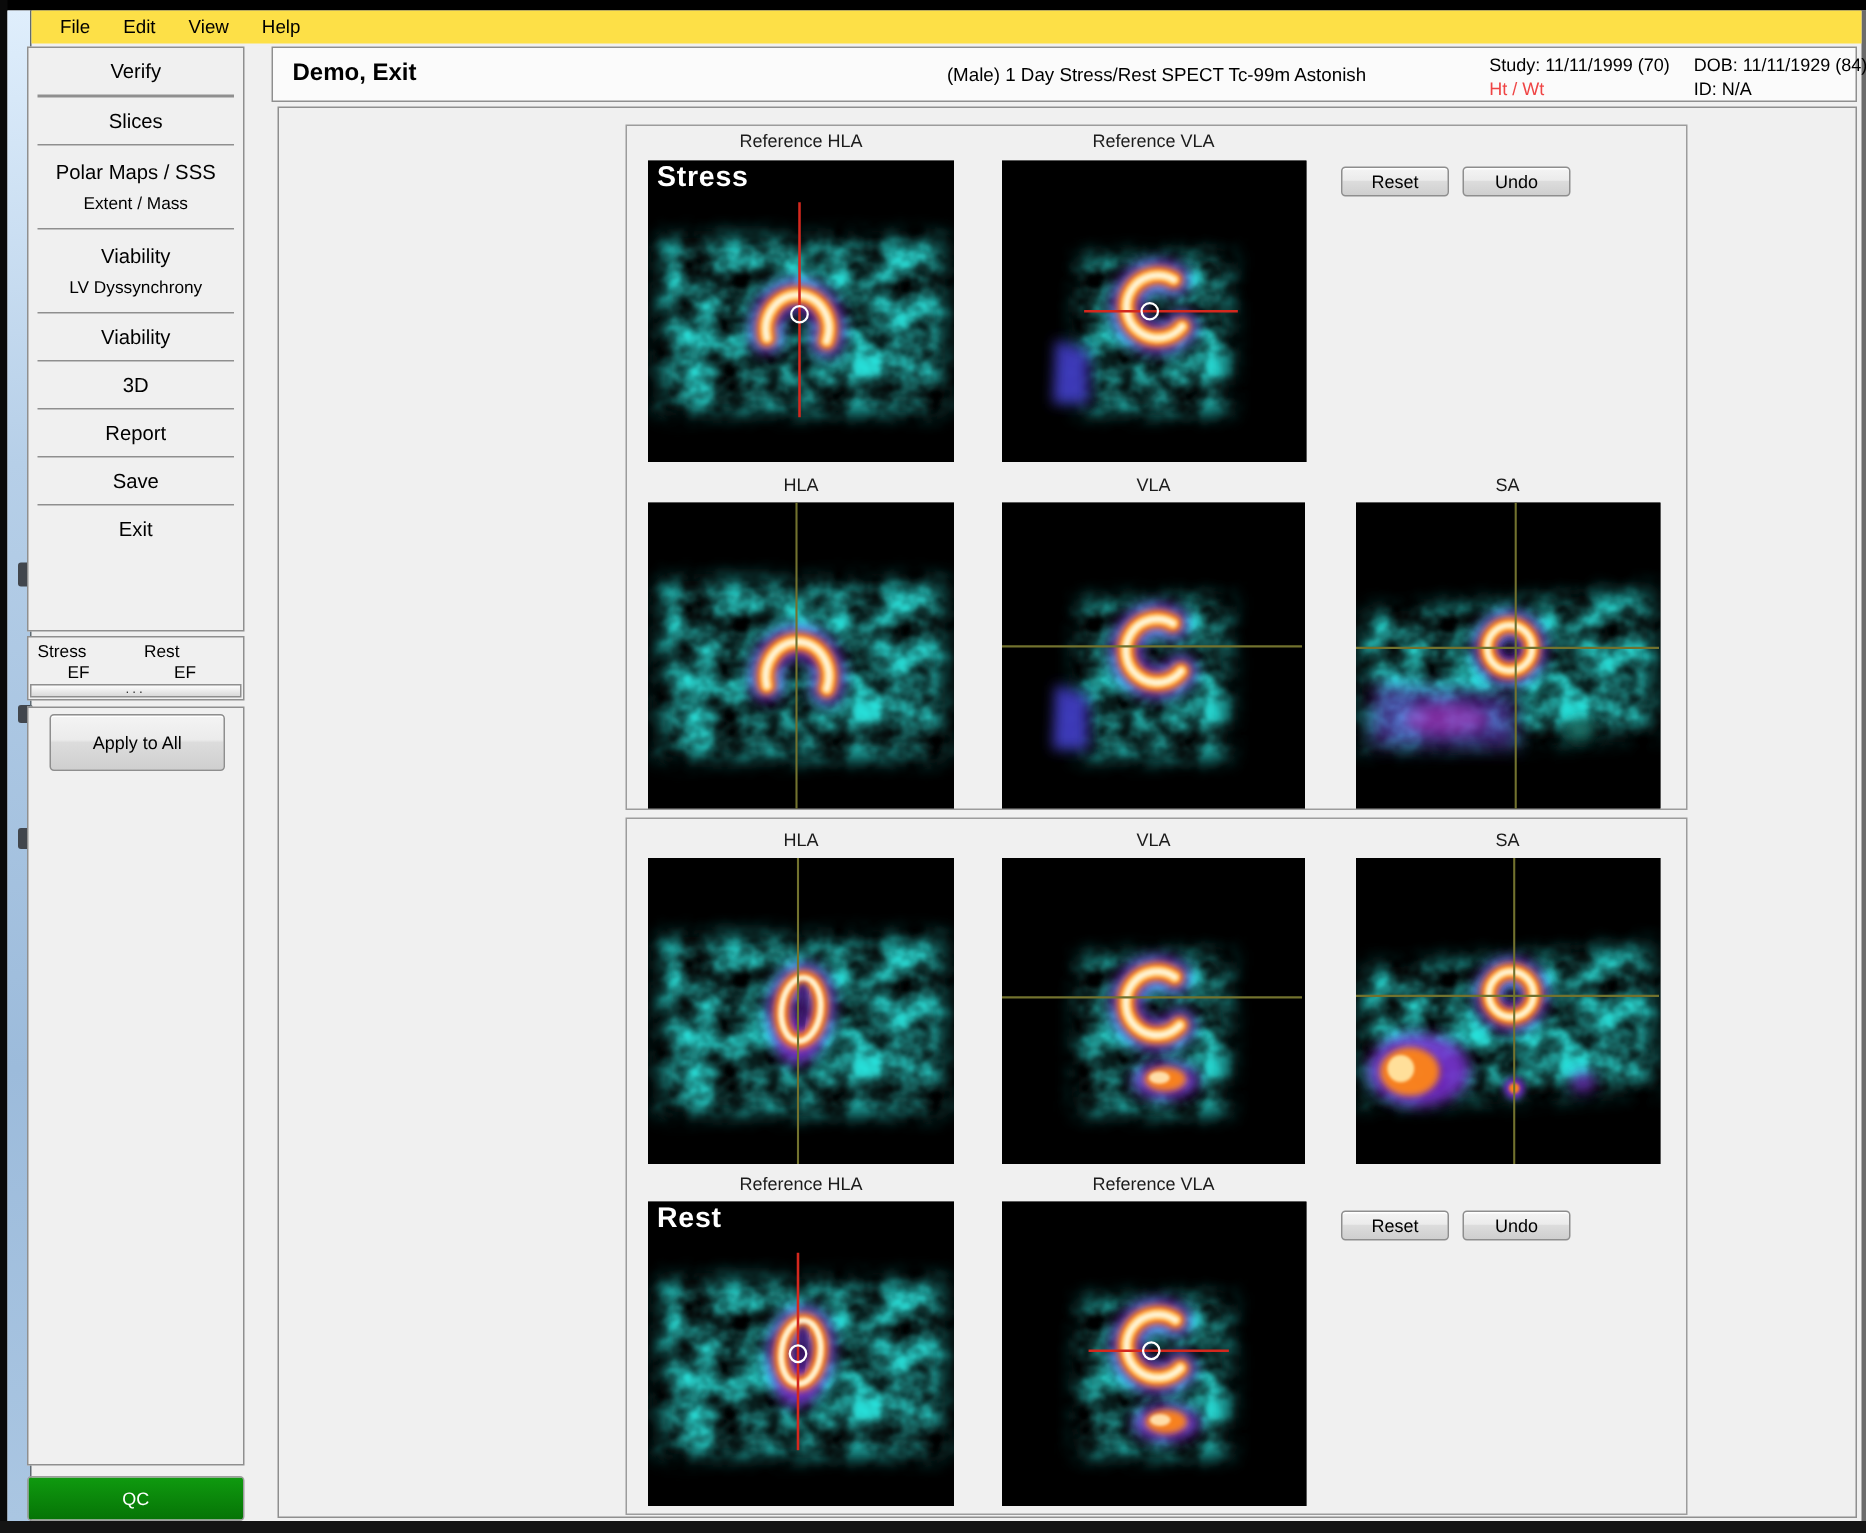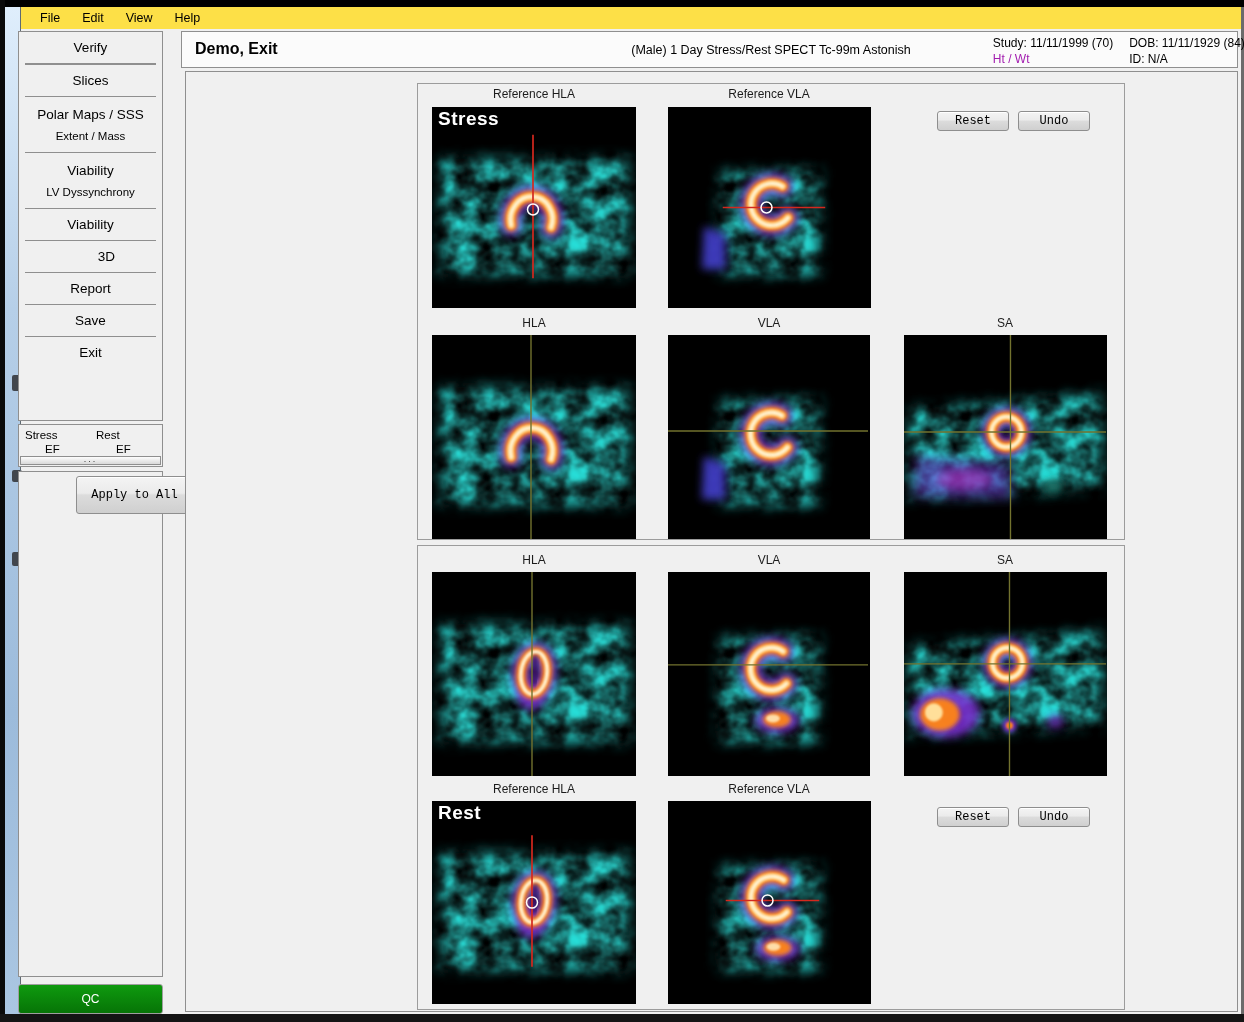--- a/index.html
+++ b/index.html
@@ -21,43 +21,43 @@
   #menubar { left:21px; top:7px; width:1220px; height:22px; background:#fde047; display:flex; align-items:center; padding-left:8px; }
   .menu-item { padding:0 11px; font-size:12.5px; line-height:22px; cursor:default; }
 
   
   #header { left:181px; top:31px; width:1057px; height:37px; background:#fbfbfb; border:1px solid #8f8f8f; }
   #patient-name { left:13px; top:8px; font-size:16px; font-weight:bold; }
   #study-desc { left:589px; top:11px; transform:translateX(-50%); font-size:12.5px; white-space:nowrap; }
   .hdr-2line { text-align:left; font-size:12px; line-height:16px; white-space:nowrap; }
   #study-block { left:871px; top:3px; transform:translateX(-50%); }
   #dob-block { left:1005px; top:3px; transform:translateX(-50%); }
-  .dim { color:#a21caf; }
+  .dim { color:#ef4444; }
 
   
   #sidebar { left:18px; top:31px; width:145px; height:390px; background:#f0f0f0; border:1px solid #8f8f8f; overflow:hidden; }
   .nav-group { width:100%; display:flex; flex-direction:column; justify-content:center; }
   .nav-main { text-align:center; font-size:13.5px; line-height:17px; cursor:default; }
   .nav-sub  { text-align:center; font-size:11.5px; line-height:15px; margin-top:6px; cursor:default; }
   .nav-sep  { height:1px; background:#8f8f8f; margin:0 6px; }
 
   
   #ef-panel { left:18px; top:424px; width:145px; height:43px; background:#f0f0f0; border:1px solid #8f8f8f; font-size:11.5px; }
   .ef-col-title { top:4px; }
   .ef-col-val { top:18px;padding-left:20px; }
   #ef-expander { left:1px; top:31px; width:141px; height:9px; border:1px solid #8f8f8f;
                  background:linear-gradient(180deg,#fdfdfd,#d9d9d9); text-align:center;
                  font-size:9px; line-height:5px; letter-spacing:2px; color:#333; cursor:pointer; }
 
   
   #apply-panel { left:18px; top:471px; width:145px; height:506px; background:#f0f0f0; border:1px solid #8f8f8f; }
   .win7btn { background:linear-gradient(180deg,#f4f4f4 0%,#ebebeb 45%,#dcdcdc 50%,#cfcfcf 100%);
              border:1px solid #8e8e8e; border-radius:3px; font-size:12px;
-             font-family:Liberation Mono, monospace; color:#000; cursor:pointer;
-             box-shadow:inset 0 1px 0 #fff;margin-left:43px; }
+             font-family:Liberation Sans, sans-serif; color:#000; cursor:pointer;
+             box-shadow:inset 0 1px 0 #fff; }
   #apply-btn { left:14px; top:4px; width:117px; height:38px; }
 
   
   #qc-btn { left:18px; top:984px; width:145px; height:30px; border:1px solid #9e9e9e; border-radius:3px;
             background:linear-gradient(180deg,#0f9a0f,#067406); color:#fff; font-size:12px; cursor:pointer; }
 
   
   #main-panel { left:185px; top:71px; width:1053px; height:941px; background:#f0f0f0; border:1px solid #8f8f8f; }
   .group-box { position:absolute; border:1px solid #9c9c9c; background:#f0f0f0; }
   #stress-box { left:231px; top:11px; width:708px; height:457px; }
@@ -147,21 +147,21 @@
     <div class="nav-sep"></div>
     <div class="nav-group" style="height: 55px;">
       <div class="nav-main">Viability</div>
       <div class="nav-sub">LV Dyssynchrony</div>
     </div>
     <div class="nav-sep"></div>
     <div class="nav-group" style="height: 31px;">
       <div class="nav-main">Viability</div>
     </div>
     <div class="nav-sep"></div>
-    <div class="nav-group" style="height: 31px; margin-left: 16px;">
+    <div class="nav-group" style="height: 31px;">
       <div class="nav-main">3D</div>
     </div>
     <div class="nav-sep"></div>
     <div class="nav-group" style="height: 31px;">
       <div class="nav-main">Report</div>
     </div>
     <div class="nav-sep"></div>
     <div class="nav-group" style="height: 31px;">
       <div class="nav-main">Save</div>
     </div>

